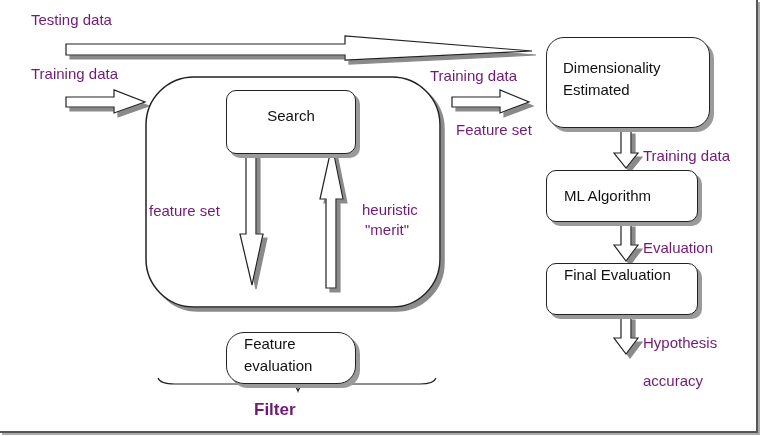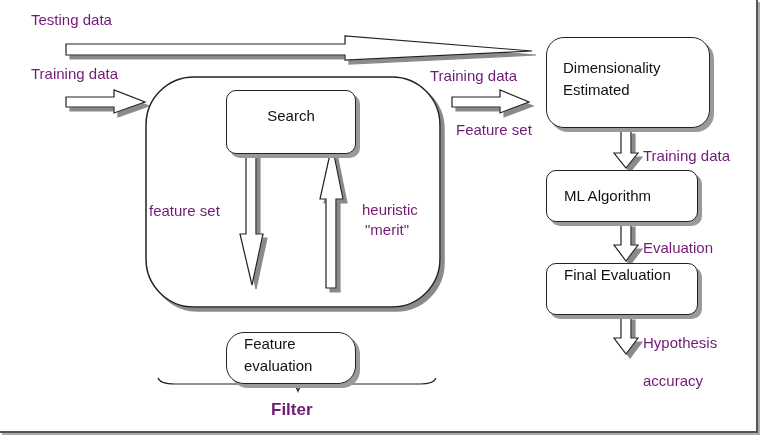--- a/index.html
+++ b/index.html
@@ -80,21 +80,21 @@
 </div>
 <div class="box" style="left:226px;top:288px;width:130px;height:52px;border-radius:18px;padding-left:17px;padding-top:0;margin-top:44px;">
   <div>Feature</div>
   <div>evaluation</div>
 </div>
 
 <div class="lbl" style="left:149px;top:202px;">feature set</div>
 <div class="lbl" style="left:362px;top:201px;text-align:right;">heuristic</div>
 <div class="lbl" style="left:365px;top:221px;">"merit"</div>
 
-<div class="lbl filter-title" style="left:271px;top:401px;">Filter</div>
+<div class="lbl filter-title" style="left:254px;top:401px;">Filter</div>
 
 <div class="lbl" style="left:430px;top:67px;">Training data</div>
 <div class="lbl" style="left:456px;top:121px;">Feature set</div>
 
 <div class="box" style="left:546px;top:37px;width:164px;height:91px;border-radius:18px;padding-left:16px;padding-top:19px;">
   <div>Dimensionality</div>
   <div>Estimated</div>
 </div>
 <div class="lbl" style="left:643px;top:147px;">Training data</div>
 

